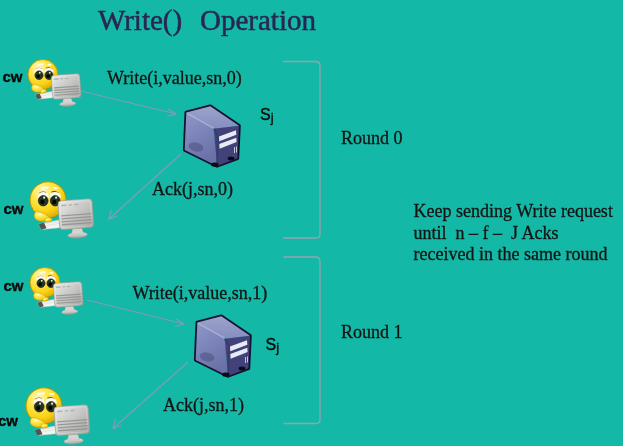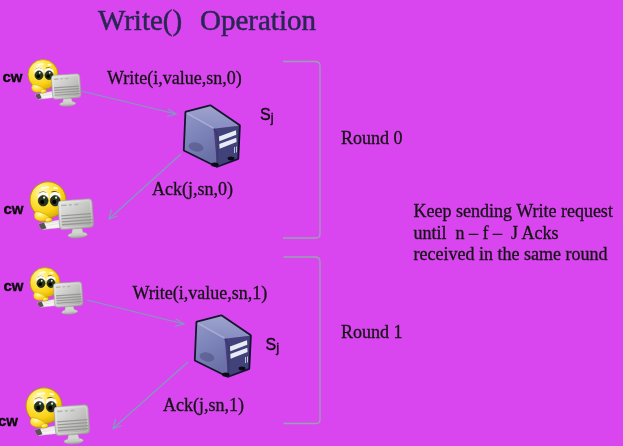--- a/index.html
+++ b/index.html
@@ -1,15 +1,15 @@
 <!DOCTYPE html>
 <html><head><meta charset="utf-8">
 <style>
 html,body{margin:0;padding:0;background:#fff}
-#stage{position:relative;width:623px;height:446px;overflow:hidden;background:#d946ef}
+#stage{position:relative;width:623px;height:446px;overflow:hidden;background:#14b8a6}
 svg{position:absolute;left:0;top:0}
 </style></head>
 <body>
 <div id="stage">
 <svg width="623" height="446" viewBox="0 0 623 446">
 <defs>
   <radialGradient id="faceG" cx="35%" cy="28%" r="75%">
     <stop offset="0%" stop-color="#fff9c8"></stop>
     <stop offset="35%" stop-color="#ffe852"></stop>
     <stop offset="75%" stop-color="#fad014"></stop>

